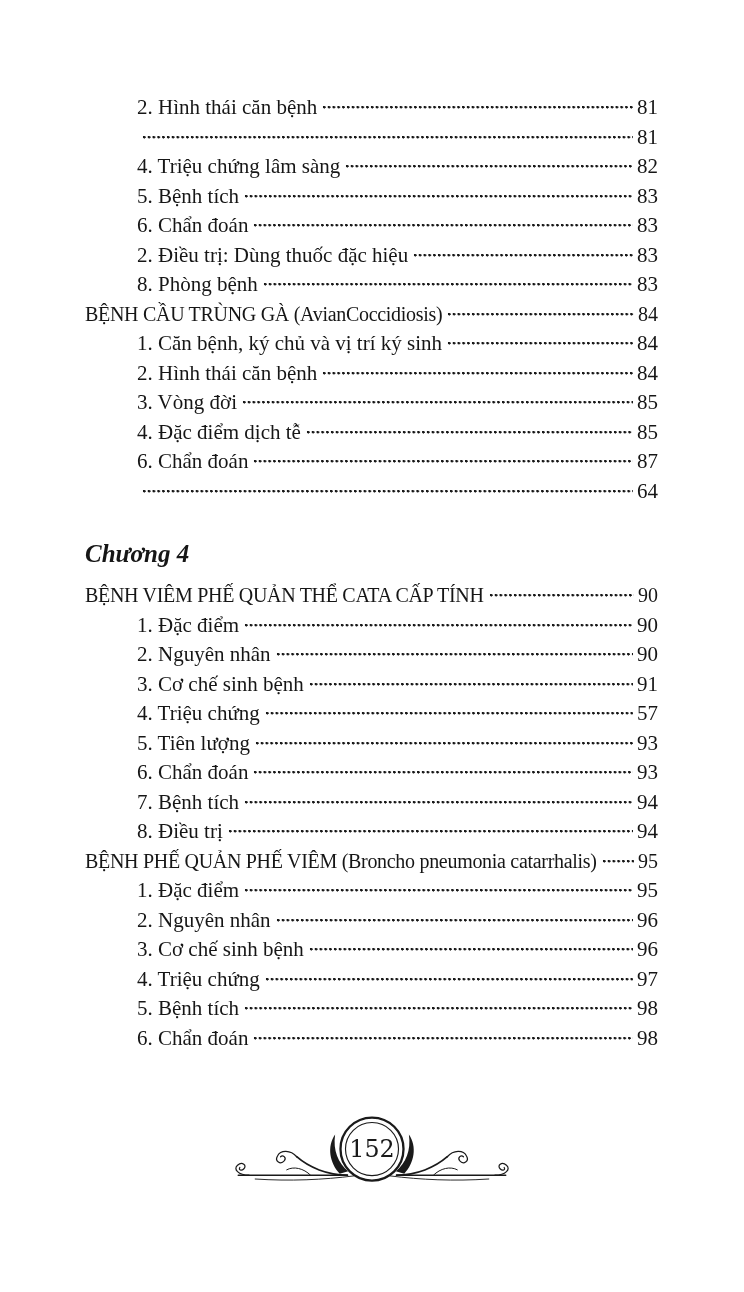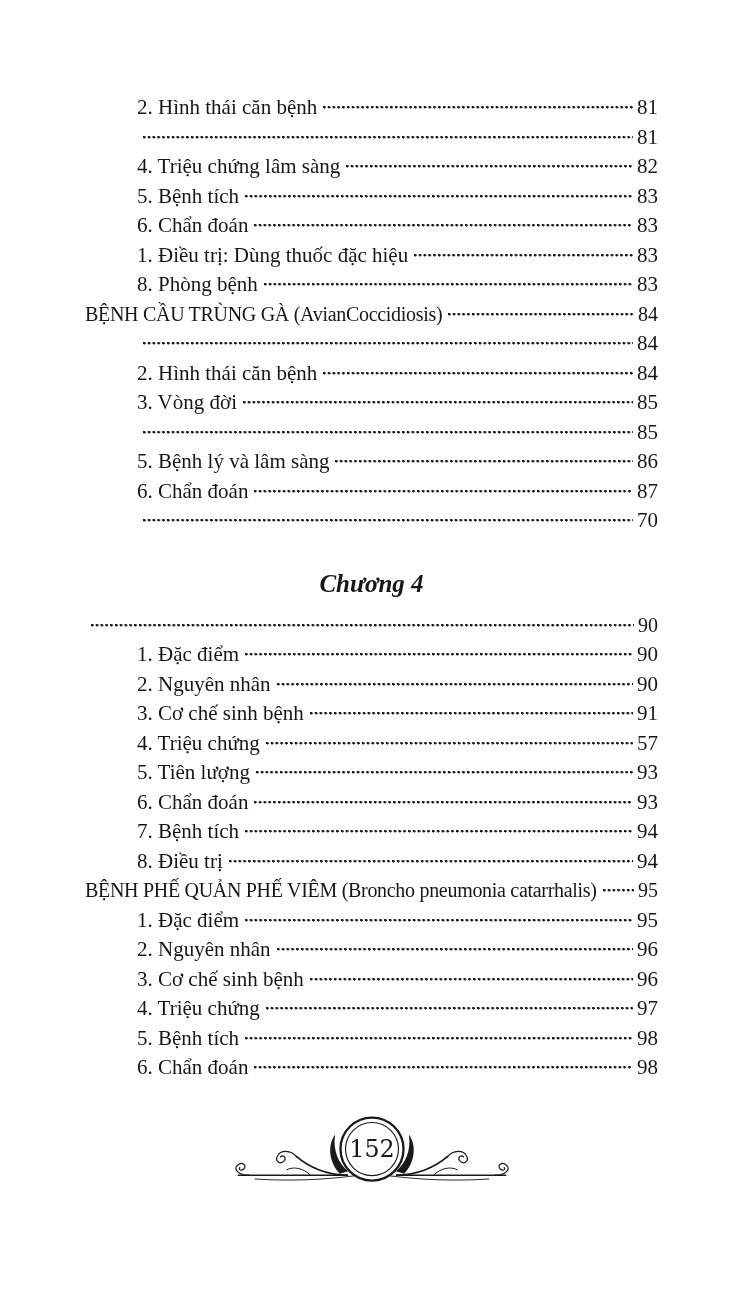--- a/index.html
+++ b/index.html
@@ -16,21 +16,21 @@
   .row .lbl{flex:0 0 auto}
   .lvl1{padding-left:52px}
   .lvl0{font-size:20px}
   .lvl0 .lbl{letter-spacing:-0.3px}
   .dots{
     flex:1 1 auto;min-width:6px;height:5px;margin:0 4px 0 5px;
     background-image:radial-gradient(circle at 2.2px 2.2px,#161616 1.15px,transparent 1.55px);
     background-size:4.8px 5px;background-repeat:repeat-x;background-position:0 bottom;
   }
   .pg{flex:0 0 auto}
-  .chapter{text-align:center;margin:30px 0 10px 0}
+  .chapter{text-align:left;margin:30px 0 10px 0}
   .kicker{font-size:25px;font-weight:bold;font-style:italic;line-height:35px}
   .title{font-size:25px;font-weight:bold;line-height:35px;letter-spacing:0.2px}
   .ornament{position:absolute;left:50%;top:1112px;transform:translateX(-50%)}
   .badge-num{font-family:"DejaVu Serif","Liberation Serif",serif}
 </style>
 </head>
 <body>
 
 <div class="toc">
 
@@ -52,72 +52,70 @@
       <span class="lbl">5. Bệnh tích</span>
       <span class="dots"></span>
       <span class="pg">83</span>
     </div>
   <div class="row lvl1">
       <span class="lbl">6. Chẩn đoán</span>
       <span class="dots"></span>
       <span class="pg">83</span>
     </div>
   <div class="row lvl1">
-      <span class="lbl">1. Điều trị: Dùng thuốc đặc hiệu</span>
+      <span class="lbl">2. Điều trị: Dùng thuốc đặc hiệu</span>
       <span class="dots"></span>
       <span class="pg">83</span>
     </div>
   <div class="row lvl1">
       <span class="lbl">8. Phòng bệnh</span>
       <span class="dots"></span>
       <span class="pg">83</span>
     </div>
   <div class="row lvl0">
       <span class="lbl">BỆNH CẦU TRÙNG GÀ (AvianCoccidiosis)</span>
       <span class="dots"></span>
       <span class="pg">84</span>
     </div>
   <div class="row lvl1">
+      <span class="lbl">1. Căn bệnh, ký chủ và vị trí ký sinh</span>
       <span class="dots"></span>
       <span class="pg">84</span>
     </div>
   <div class="row lvl1">
       <span class="lbl">2. Hình thái căn bệnh</span>
       <span class="dots"></span>
       <span class="pg">84</span>
     </div>
   <div class="row lvl1">
       <span class="lbl">3. Vòng đời</span>
       <span class="dots"></span>
       <span class="pg">85</span>
     </div>
   <div class="row lvl1">
+      <span class="lbl">4. Đặc điểm dịch tễ</span>
       <span class="dots"></span>
       <span class="pg">85</span>
     </div>
   <div class="row lvl1">
-      <span class="lbl">5. Bệnh lý và lâm sàng</span>
-      <span class="dots"></span>
-      <span class="pg">86</span>
-    </div>
-  <div class="row lvl1">
       <span class="lbl">6. Chẩn đoán</span>
       <span class="dots"></span>
       <span class="pg">87</span>
     </div>
   <div class="row lvl1">
       <span class="dots"></span>
-      <span class="pg">70</span>
+      <span class="pg">64</span>
     </div>
 
   <div class="chapter">
     <div class="kicker">Chương 4</div>
   </div>
 
   <div class="row lvl0">
+      <span class="lbl">BỆNH VIÊM PHẾ QUẢN THỂ CATA CẤP TÍNH</span>
       <span class="dots"></span>
       <span class="pg">90</span>
     </div>
   <div class="row lvl1">
       <span class="lbl">1. Đặc điểm</span>
       <span class="dots"></span>
       <span class="pg">90</span>
     </div>
   <div class="row lvl1">
       <span class="lbl">2. Nguyên nhân</span>

